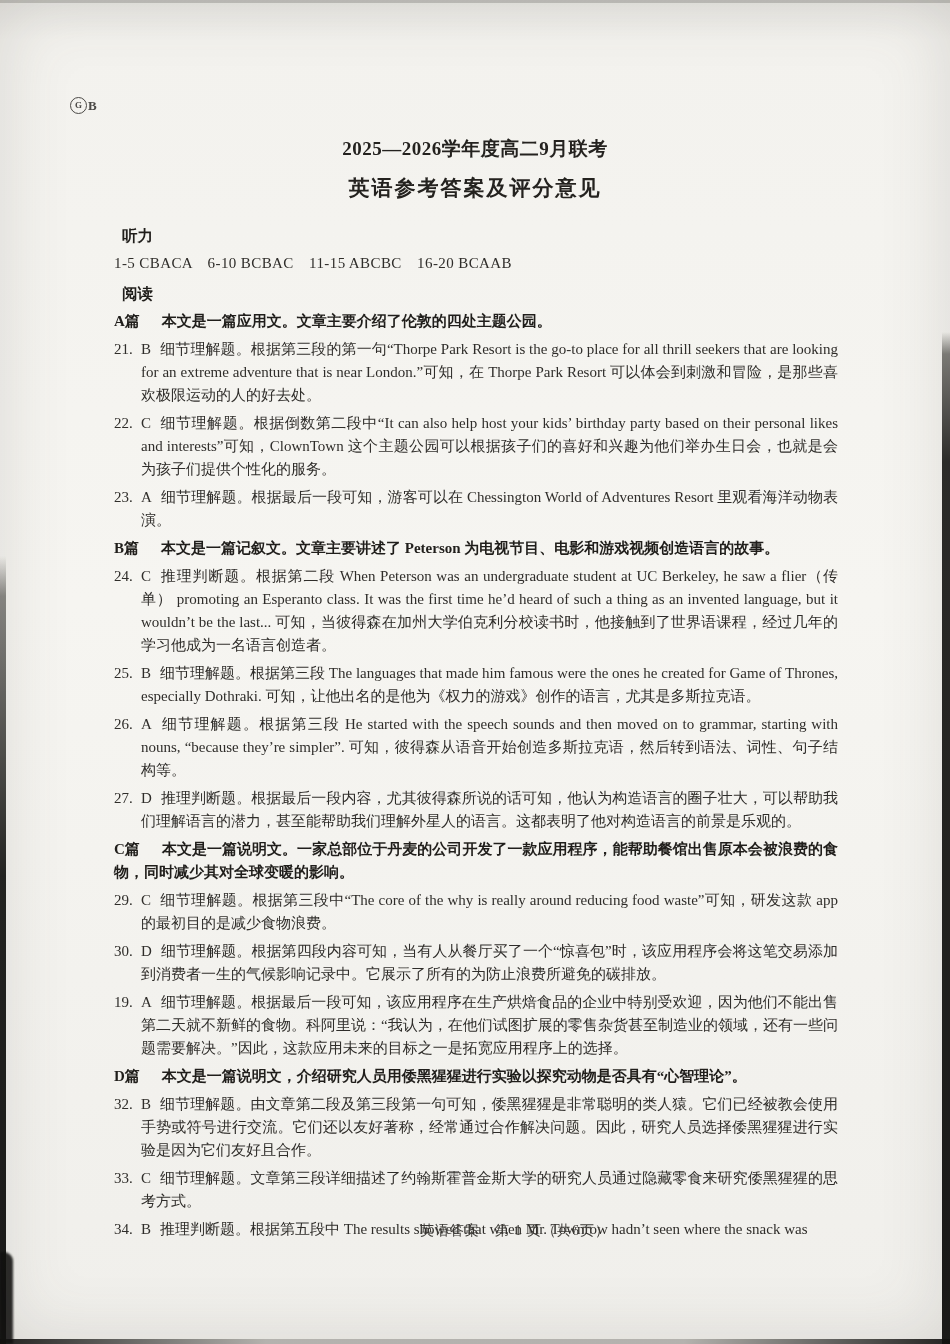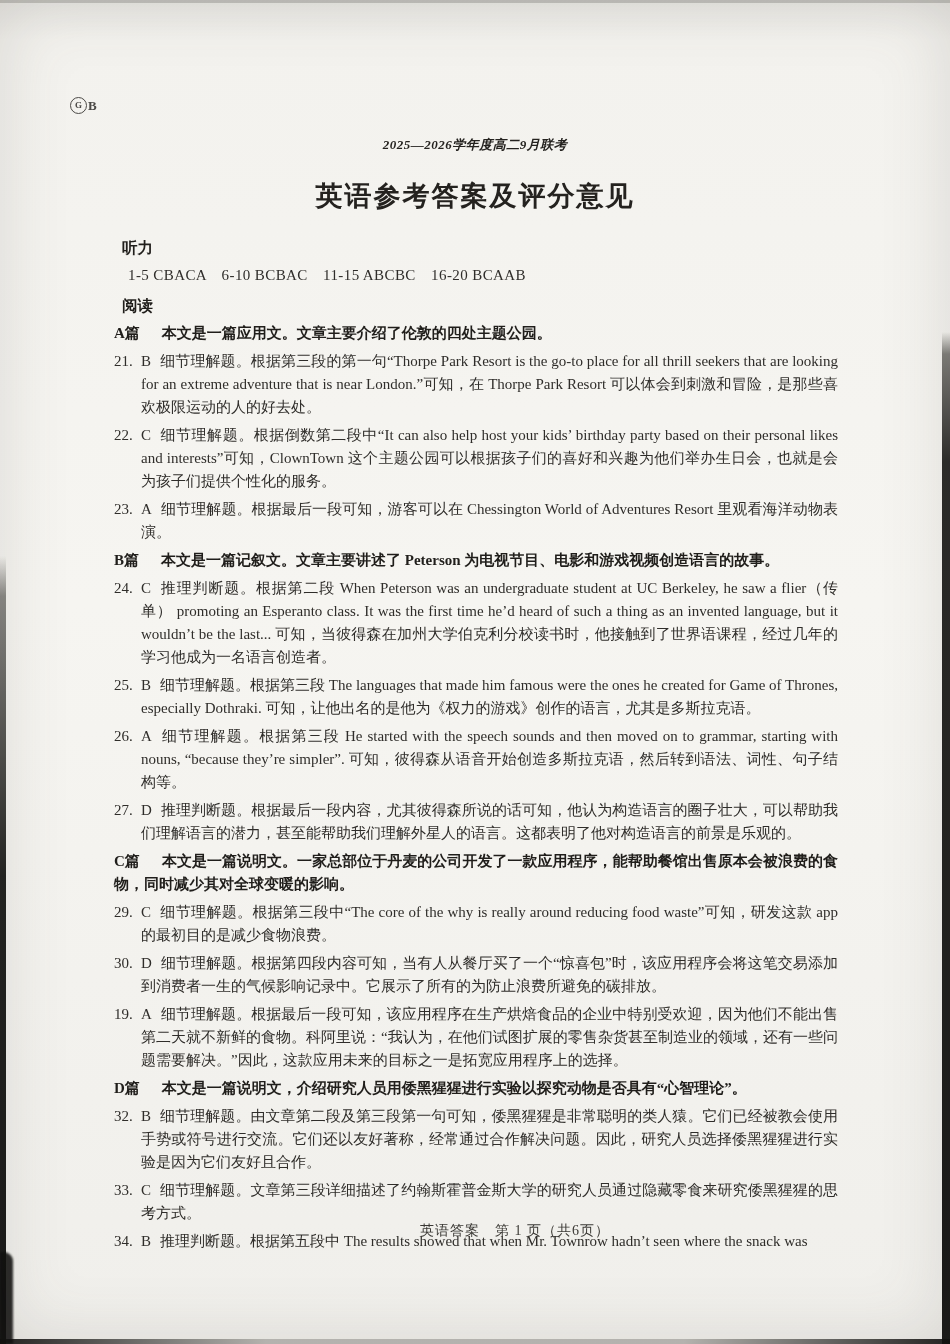--- a/index.html
+++ b/index.html
@@ -29,26 +29,26 @@
     background: linear-gradient(to right, rgba(10,10,9,0.9), rgba(70,67,62,0.3) 28%, rgba(70,67,62,0.3) 72%, rgba(10,10,9,0.9)); }
   .corner-bl { position: absolute; left: 0; bottom: 0; width: 13px; height: 92px;
     background: rgba(12,12,11,0.88); border-top-right-radius: 9px; filter: blur(1.2px); }
 
   .logo { position: absolute; left: 70px; top: 97px; display: flex; align-items: center; gap: 1px; color: #4b4946; }
   .logo-circle { width: 15px; height: 15px; border: 1.5px solid #4b4946; border-radius: 50%;
     font-size: 9px; line-height: 15px; text-align: center; font-weight: 700; }
   .logo-b { font-size: 13px; font-weight: 700; }
 
   .header { padding-top: 136px; text-align: center; }
-  .title1 { font-size: 13px; font-weight: 700; letter-spacing: 0.5px; color: #24221f; font-style: italic; }
-  .title2 { font-size: 27px; font-weight: 700; letter-spacing: 2px; margin-top: 24px; color: #24221f; }
+  .title1 { font-size: 19px; font-weight: 700; letter-spacing: 0.5px; color: #24221f; }
+  .title2 { font-size: 21px; font-weight: 700; letter-spacing: 2px; margin-top: 12px; color: #24221f; }
 
   .content { margin: 22px 112px 0 114px; font-size: 15px; line-height: 23px; }
   .sec { font-weight: 700; font-size: 15.5px; color: #201e1b; margin: 2px 8px 5px; }
-  .answers { margin: 0 14px 7px; letter-spacing: 0.4px; font-family: Liberation Serif, serif; }
+  .answers { margin: 0 0 7px; letter-spacing: 0.4px; font-family: Liberation Serif, serif; }
   .passage { font-weight: 700; color: #201e1b; margin: 2px 0 5px; text-align: justify; }
   .plabel { margin-right: 22px; }
   .q { position: relative; padding-left: 27px; margin: 0 0 5px; text-align: justify; }
   .q .num { position: absolute; left: 0; top: 0; }
   .q .ans { margin-right: 9px; }
 
   .footer { position: absolute; top: 1222px; left: 0; width: 100%; text-align: center;
     font-size: 14px; letter-spacing: 1px; color: #3a3834; padding-left: 40px; }
 </style>
 </head>

